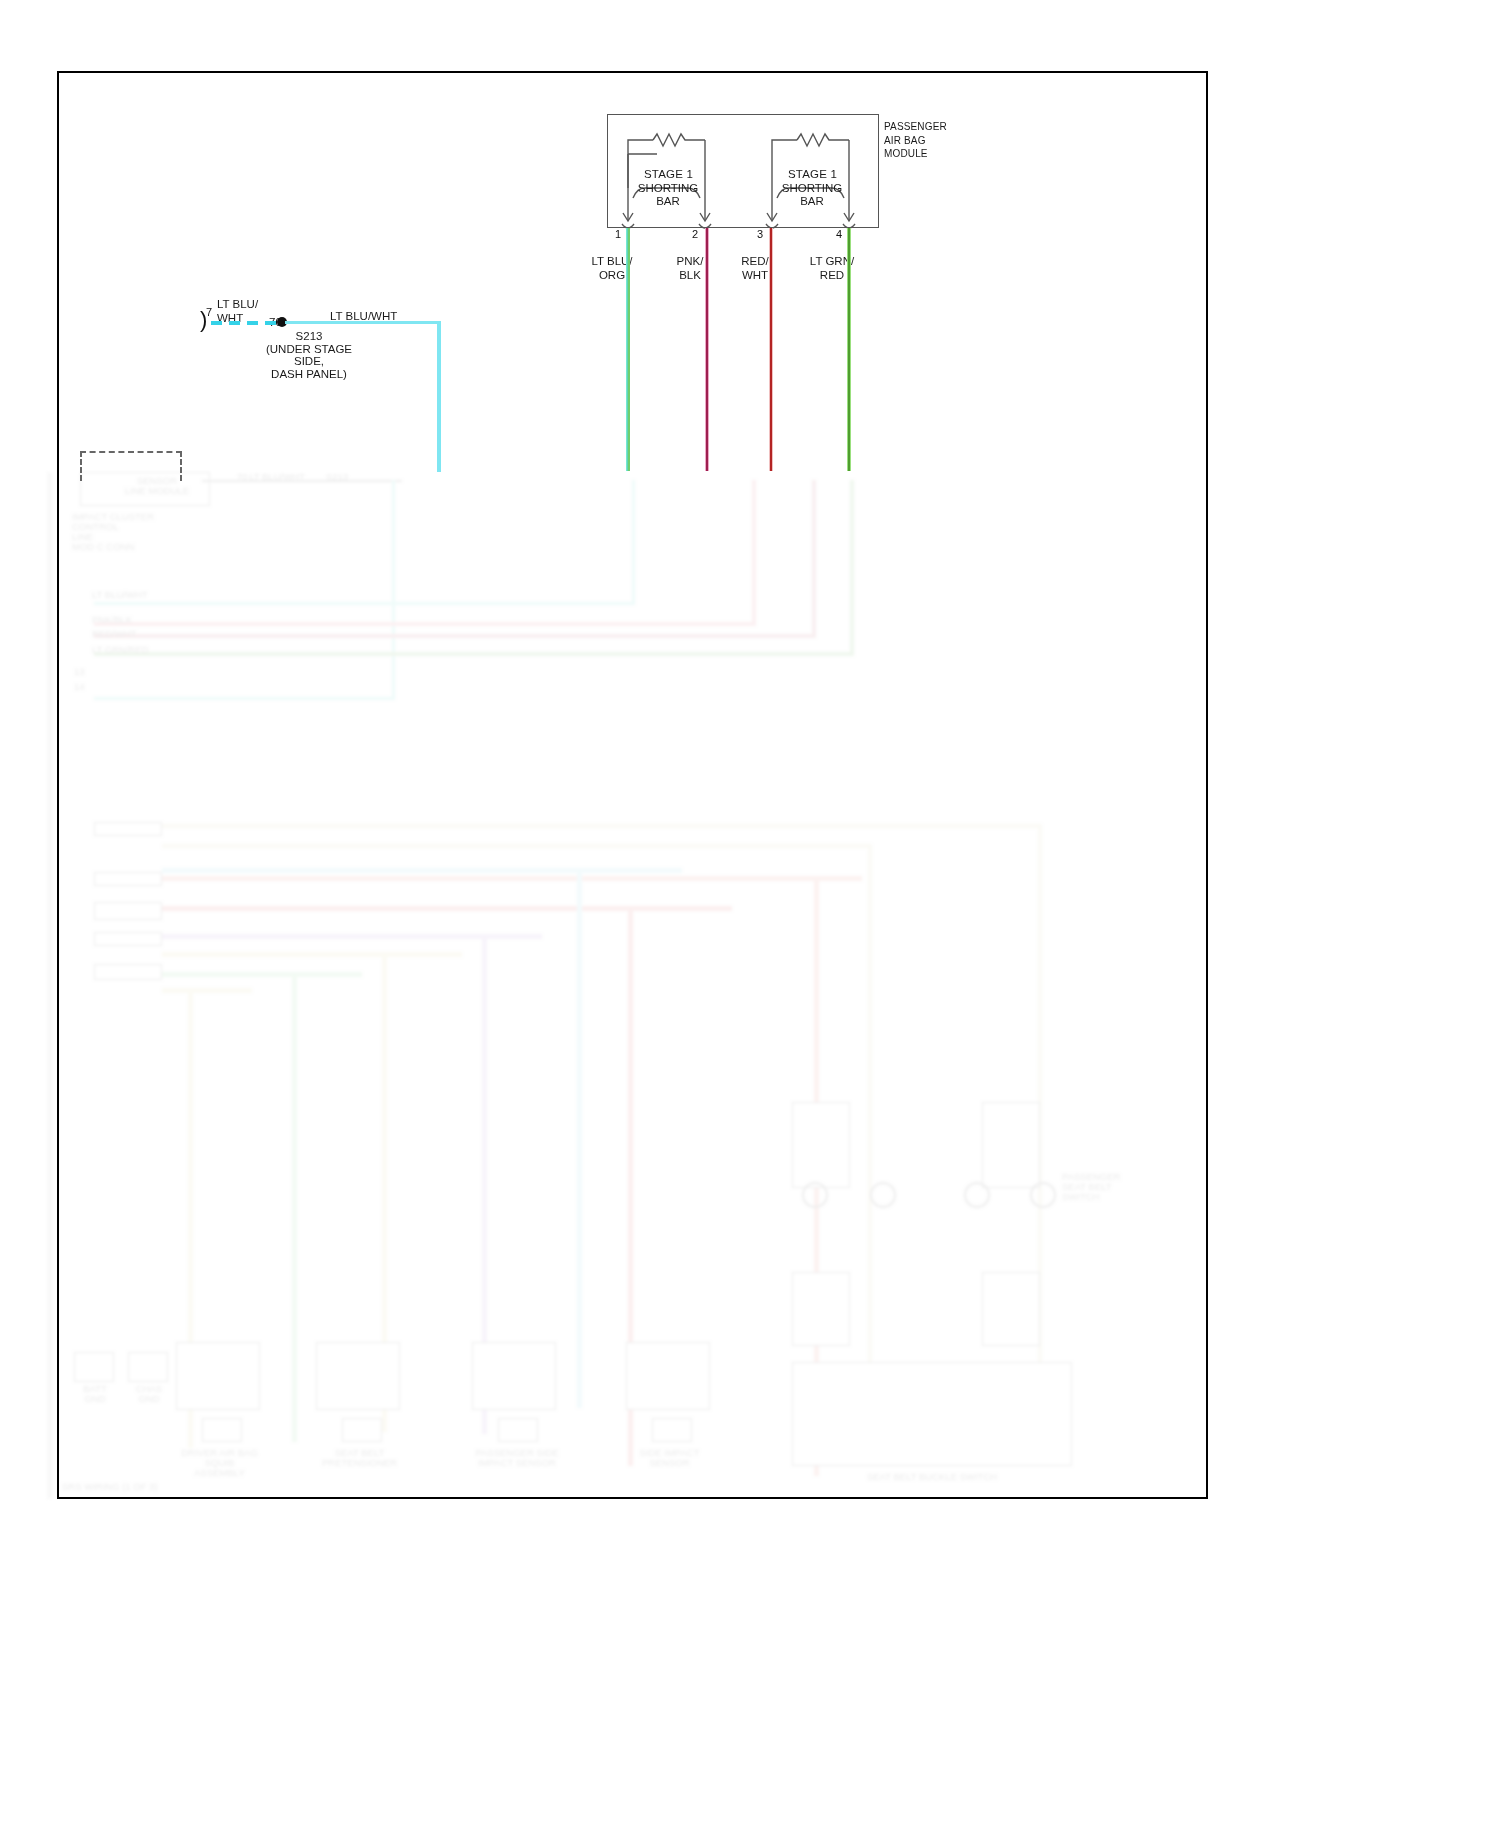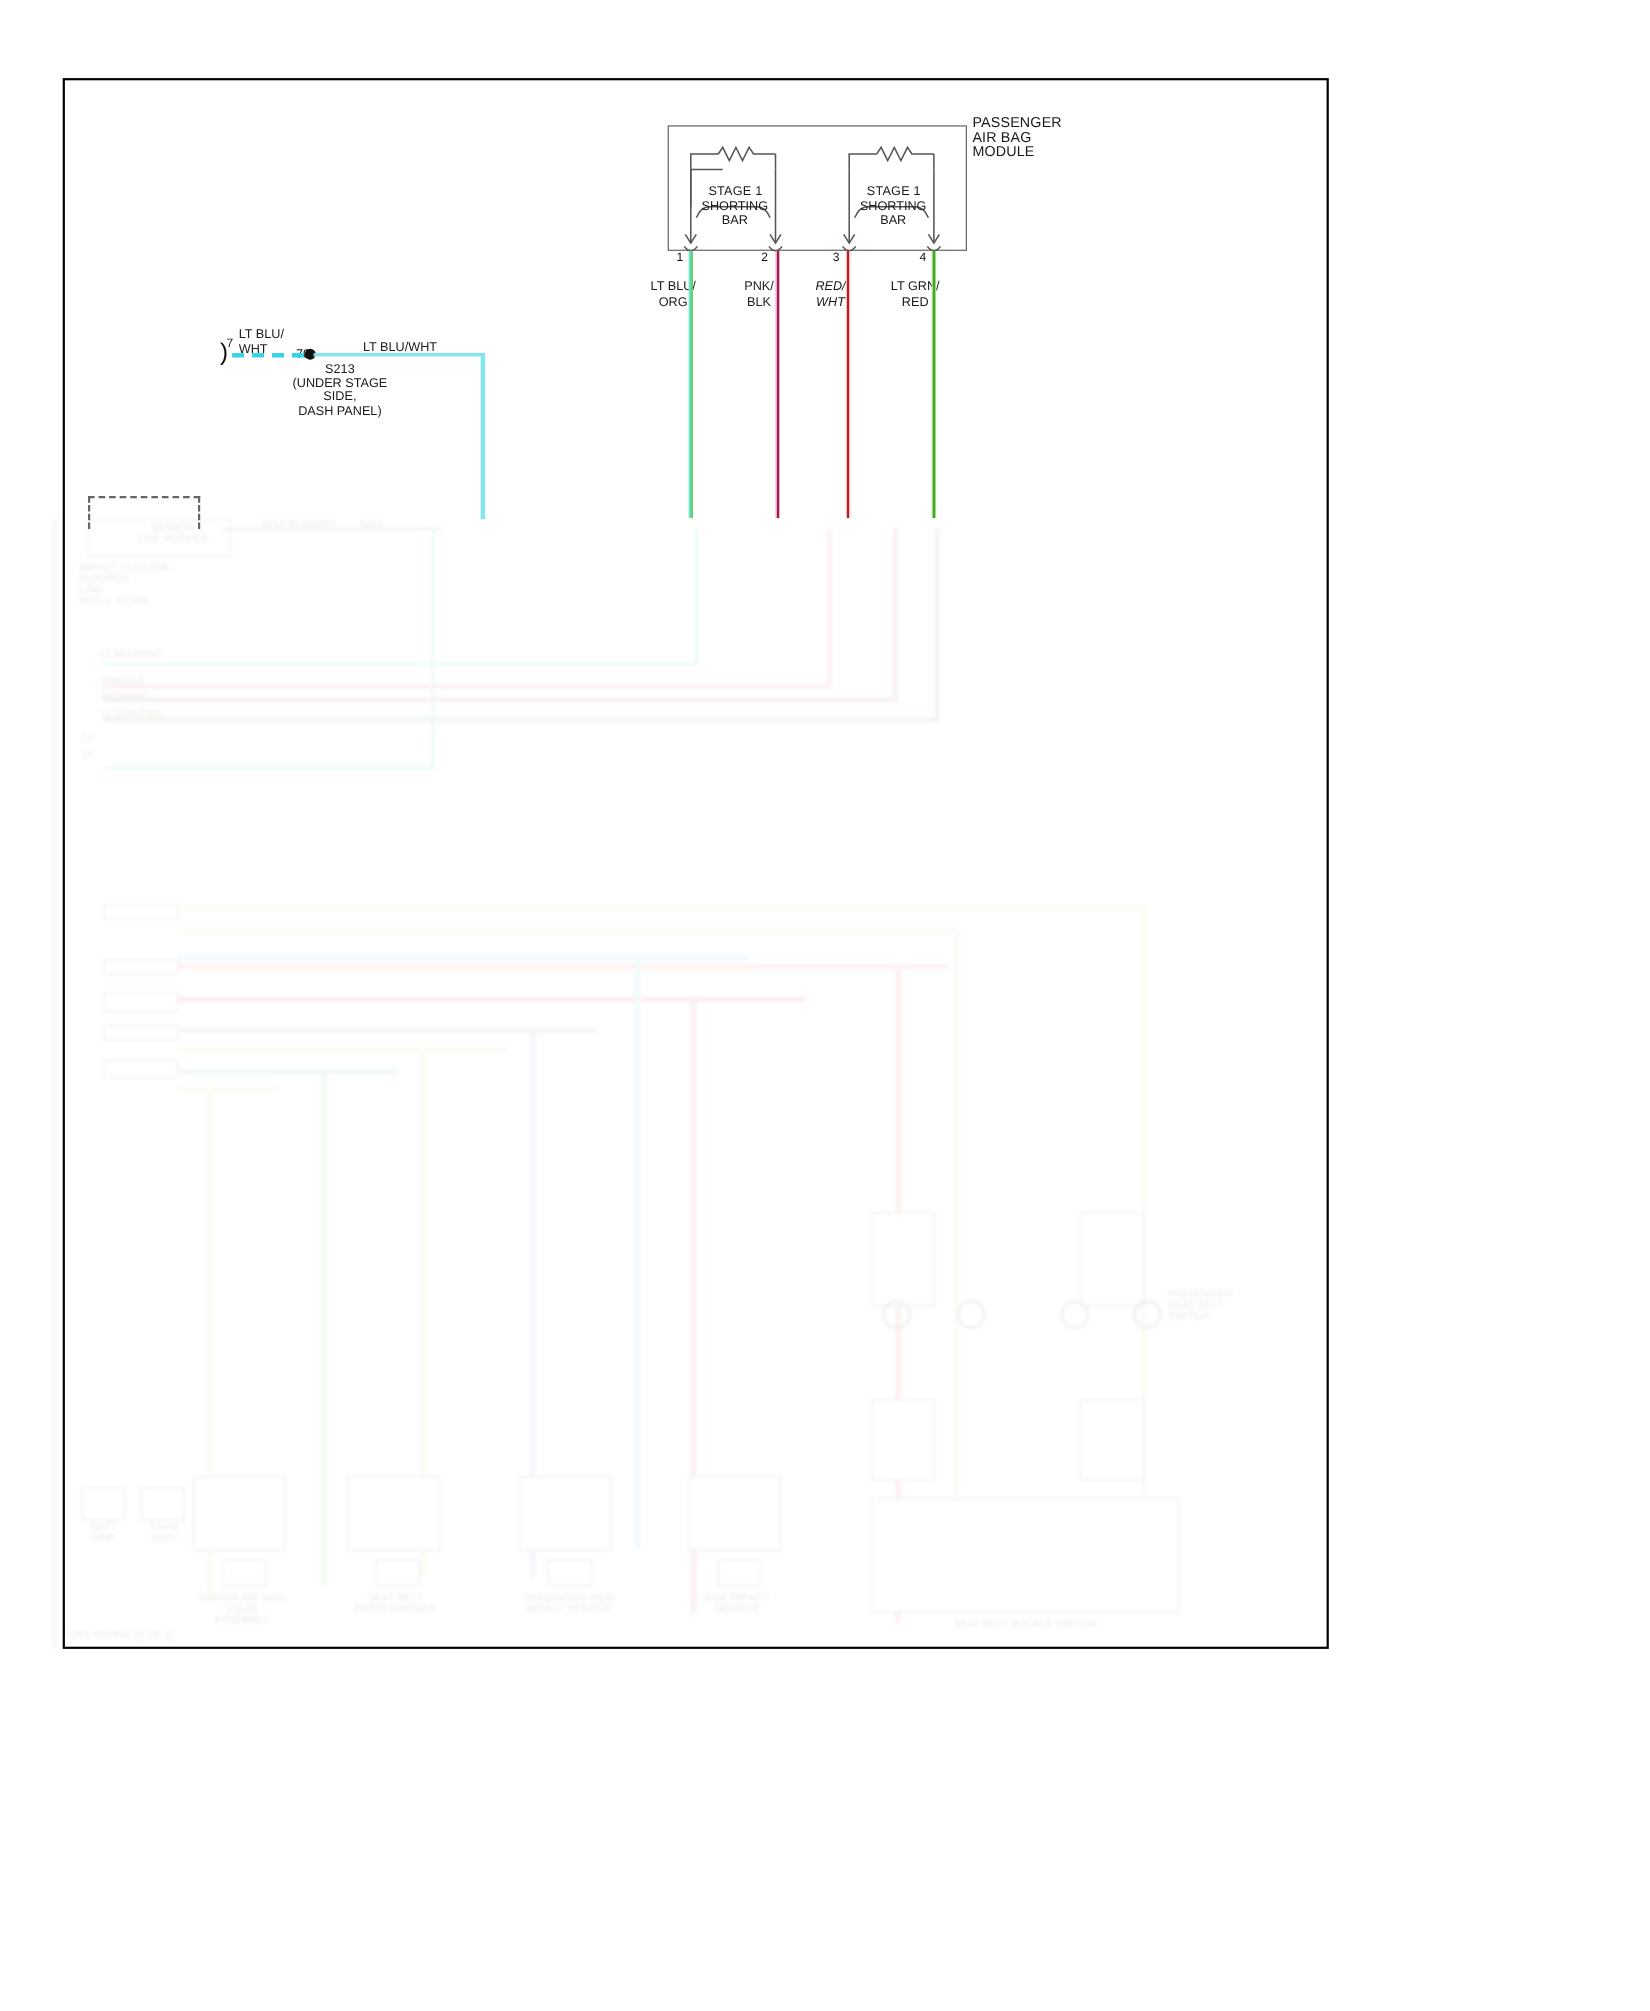--- a/index.html
+++ b/index.html
@@ -42,22 +42,22 @@
     top: 114px;
     width: 272px;
     height: 114px;
     border: 1.6px solid #555555;
     box-sizing: border-box;
     background: #ffffff;
   }
   #module-label {
     position: absolute;
     left: 884px;
-    top: 104px;
-    font-size: 13px;
+    top: 120px;
+    font-size: 10px;
     line-height: 13.5px;
     color: #1a1a1a;
     letter-spacing: .15px;
     white-space: pre-line;
   }
 
   .stage-title {
     position: absolute;
     font-size: 11.5px;
     color: #1a1a1a;
@@ -93,21 +93,21 @@
     position: absolute;
     font-size: 11.5px;
     line-height: 13.5px;
     color: #1a1a1a;
     text-align: center;
     white-space: pre-line;
     width: 70px;
   }
   #wl-1 { left: 577px; top: 255px; }
   #wl-2 { left: 655px; top: 255px; }
-  #wl-3 { left: 720px; top: 255px; font-style: italic; }
+  #wl-3 { left: 720px; top: 255px; }
   #wl-4 { left: 797px; top: 255px; }
 
   
   .wire-v {
     position: absolute;
     width: 4px;
   }
   #wire-p1 { left: 626px; top: 228px; height: 243px;
              background: linear-gradient(to right,#74e8d2 0 25%, #5fd4b4 25% 55%, #6fcf6f 55% 100%); }
   #wire-p2 { left: 705px; top: 228px; height: 243px;

